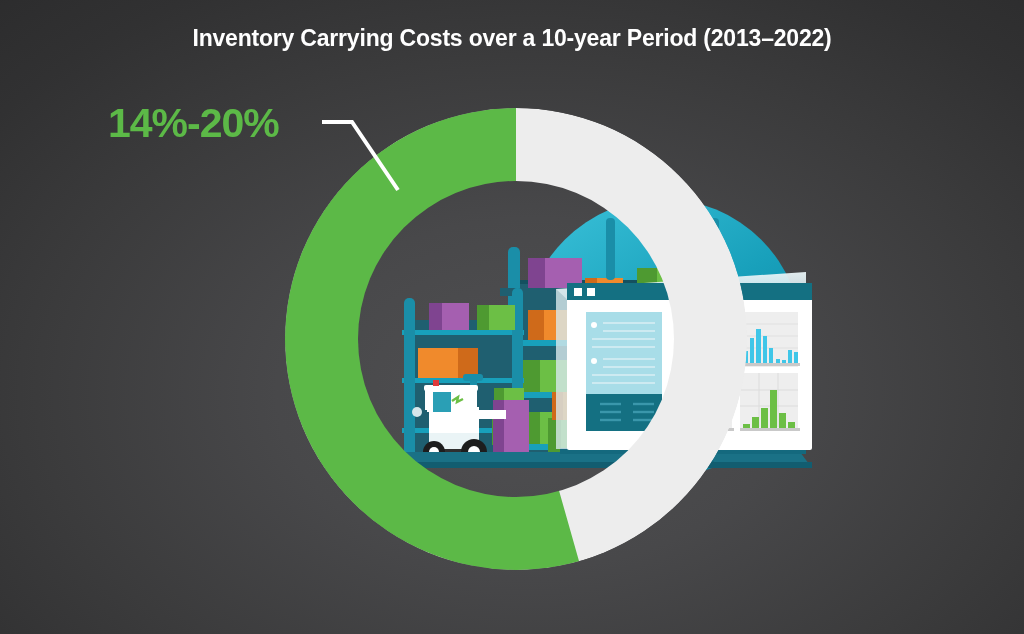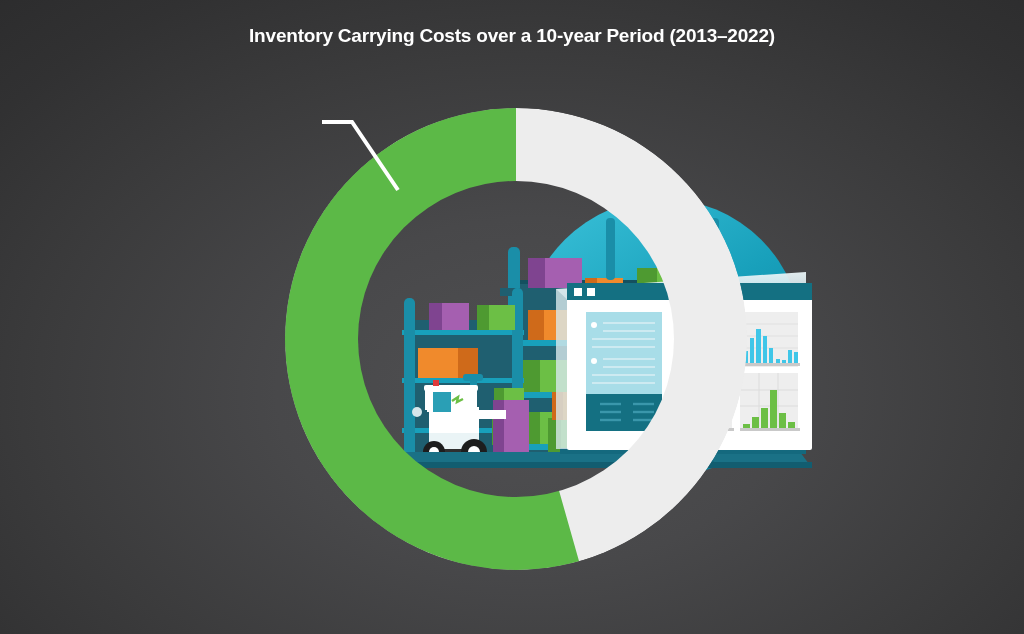--- a/index.html
+++ b/index.html
@@ -10,21 +10,21 @@
   }
   #stage{
     position:relative;width:1024px;height:634px;overflow:hidden;
     background:
       radial-gradient(ellipse 78% 86% at 52% 62%, #505052 0%, #48484a 32%, #3b3b3c 62%, #313132 84%, #2c2c2d 100%);
   }
 
   
   #title{
     position:absolute;left:0;top:25px;width:1024px;text-align:center;
-    color:#ffffff;font-size:19px;font-weight:bold;letter-spacing:-0.2px;
+    color:#ffffff;font-size:23px;font-weight:bold;letter-spacing:-0.2px;
     white-space:nowrap;
   }
 
   
   #pct{
     position:absolute;left:108px;top:100px;
     color:#5cb947;font-size:41px;font-weight:bold;letter-spacing:-1px;
     white-space:nowrap;
   }
   #leader{position:absolute;left:320px;top:108px;width:110px;height:95px;}
@@ -285,18 +285,19 @@
       </mask>
     </defs>
     <g mask="url(#ringMask)">
 
       <circle cx="231" cy="231" r="231" fill="#ededed"></circle>
 
       <path d="M231 231 L231 0 A231 231 0 1 0 294.05189710450225 453.2283921363858 Z" fill="#5cb947" transform=""></path>
     </g>
   </svg>
 
+  <div id="pct">14%-20%</div>
 
   <svg id="leader" viewBox="0 0 110 95">
     <polyline points="2,14 32,14 78,82" fill="none" stroke="#ffffff" stroke-width="4" stroke-linejoin="miter" stroke-linecap="butt"></polyline>
   </svg>
 
 </div>
 
 </body></html>

